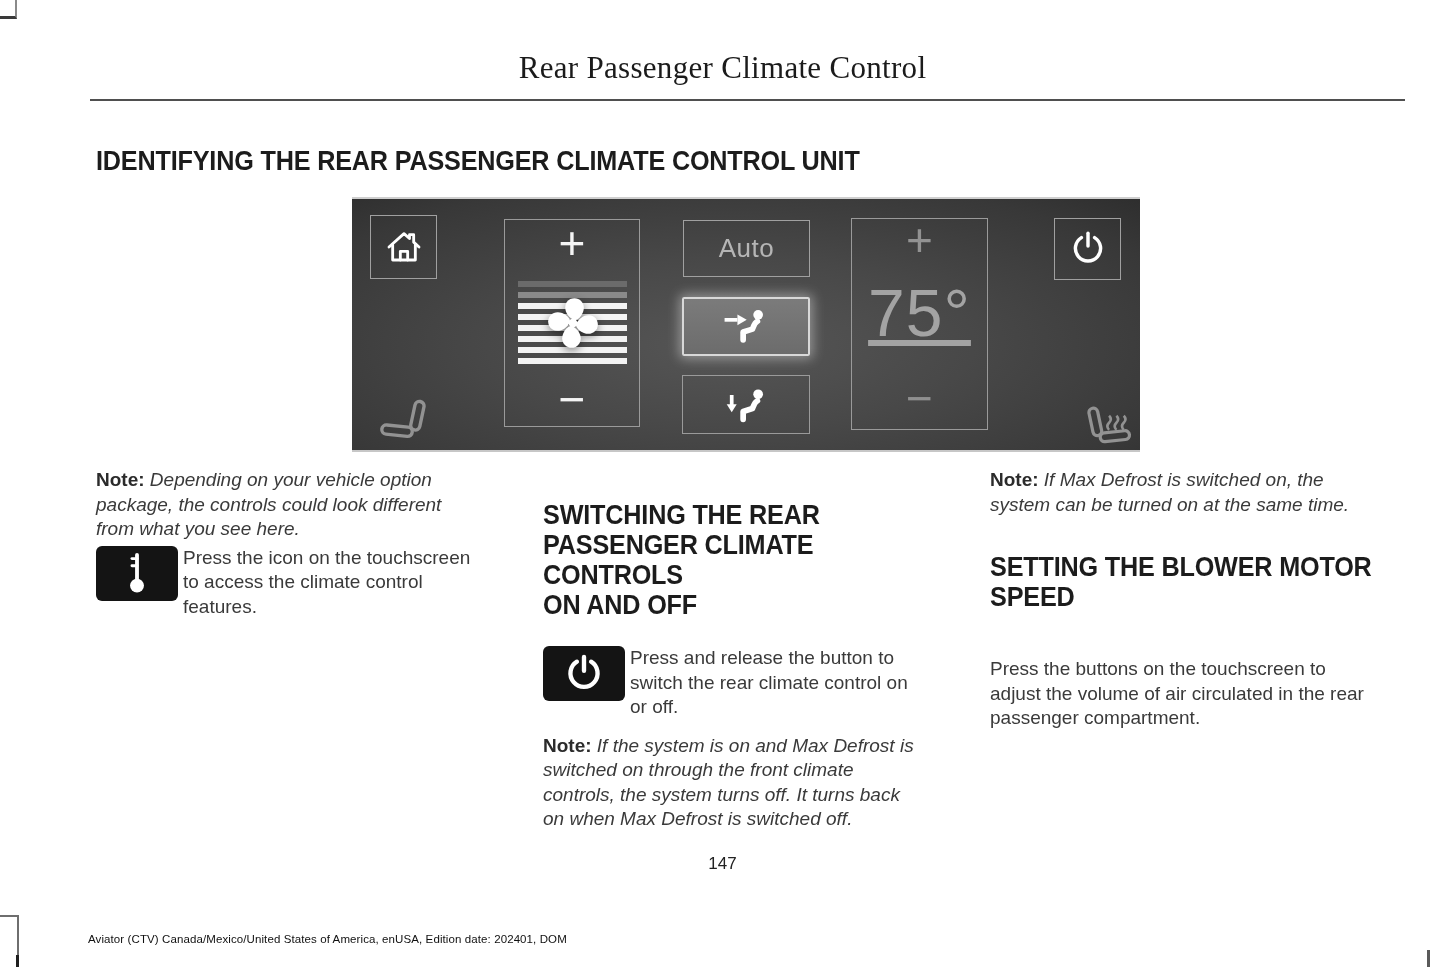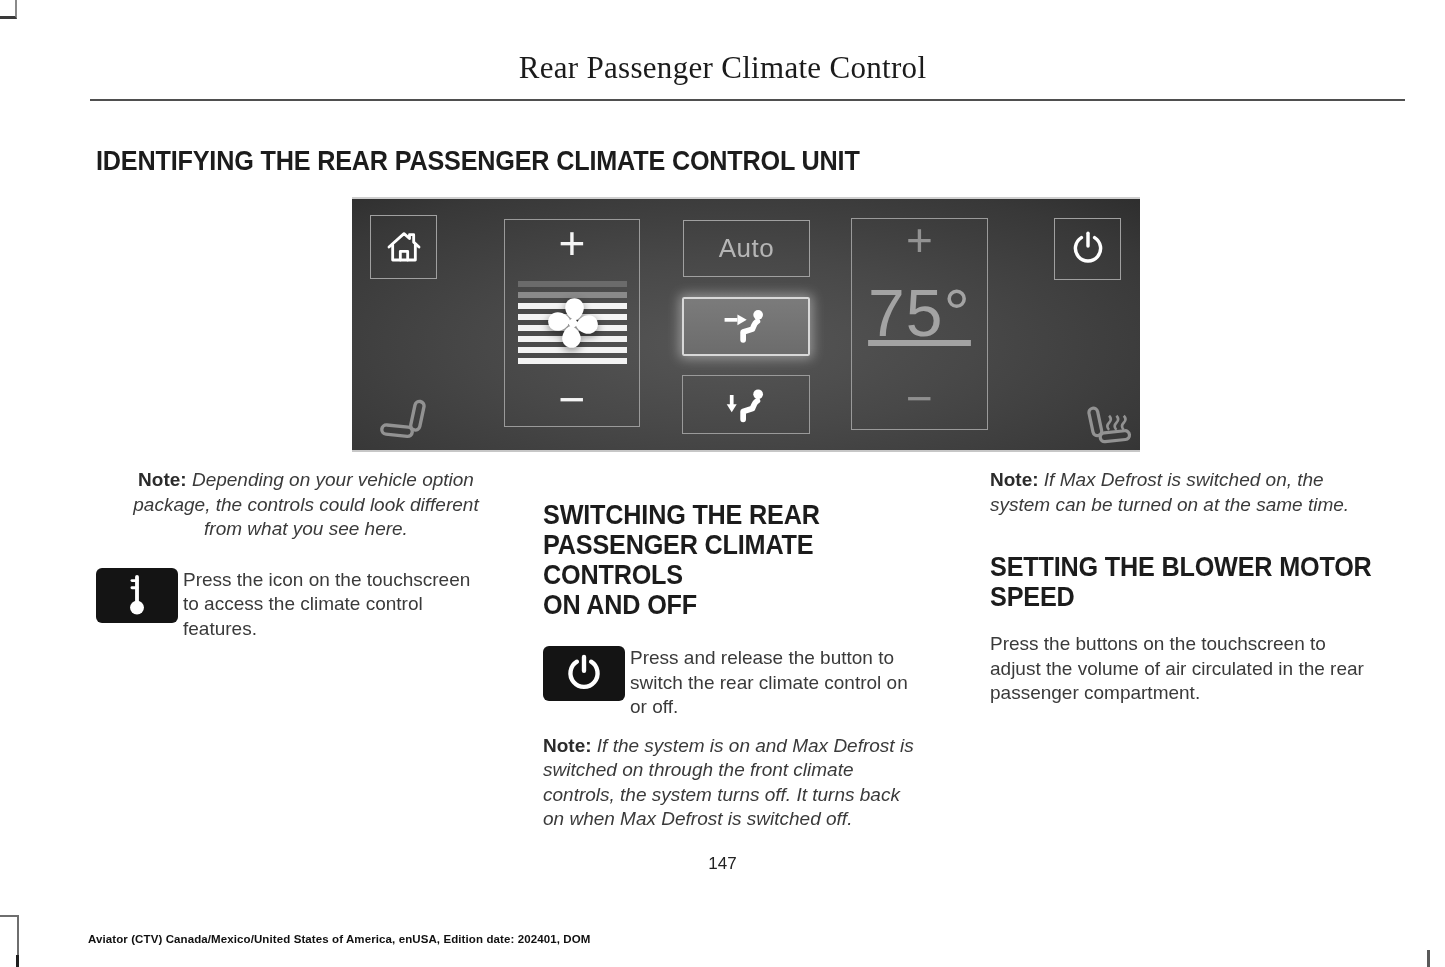--- a/index.html
+++ b/index.html
@@ -25,21 +25,21 @@
       letter-spacing:-.2px;transform:scaleX(.9);transform-origin:left center;margin:0;}
   .body-text{font-size:19px;line-height:24.5px;color:#3a3a3a;margin:0;}
   .note-label{font-weight:700;color:#2b2b2b;font-style:normal;}
   .note-text{font-style:italic;}
 
   .icon-row{display:flex;align-items:flex-start;gap:5px;}
   .icon-block{flex:0 0 auto;width:82px;height:55px;background:#141414;border-radius:6px;
               display:flex;align-items:center;justify-content:center;}
 
   .page-number{top:854px;left:0;width:1445px;text-align:center;font-size:17px;color:#222;}
-  .doc-footer{left:88px;top:933px;font-size:11.5px;font-weight:700;color:#101010;letter-spacing:.1px;}
+  .doc-footer{left:88px;top:933px;font-size:11.5px;font-weight:400;color:#101010;letter-spacing:.1px;}
 
   
   .panel{left:352px;top:197px;width:788px;height:255px;
          background:radial-gradient(ellipse at 48% 58%, #565656 0%, #484848 42%, #383838 82%, #2e2e2e 100%);
          border-top:2px solid #cfcfcf;border-bottom:2px solid #c7c7c7;box-sizing:border-box;}
   .p-btn{position:absolute;border:1px solid #a0a0a0;box-sizing:border-box;
          display:flex;align-items:center;justify-content:center;}
   .home-btn{left:18px;top:16px;width:67px;height:64px;}
   .power-btn{left:702px;top:19px;width:67px;height:62px;}
   .fan-col{left:152px;top:20px;width:136px;height:208px;border:1px solid #9a9a9a;position:absolute;box-sizing:border-box;}
@@ -165,21 +165,21 @@
       </g>
       <g fill="none" stroke="#929292" stroke-width="1.8">
         <path d="M15 8 q2.4 2.4 0 4.8 q-2.4 2.4 0 4.8"></path>
         <path d="M20 8 q2.4 2.4 0 4.8 q-2.4 2.4 0 4.8"></path>
         <path d="M25 8 q2.4 2.4 0 4.8 q-2.4 2.4 0 4.8"></path>
       </g>
     </svg>
   </figure>
 
   <div class="abs" style="left:96px;top:468px;width:420px;">
-    <p class="body-text" style="margin-bottom:26px;text-align:center;">
+    <p class="body-text" style="margin-bottom:4px;">
       <span class="note-label">Note:</span>
       <i class="note-text pre">Depending on your vehicle option
 package, the controls could look different
 from what you see here.</i>
     </p>
     <div class="icon-row">
       <div class="icon-block">
         <svg width="30" height="48" viewBox="0 0 24 40">
           <g stroke="#ffffff" stroke-linecap="round" fill="none">
             <path d="M12 5 V25" stroke-width="3.2"></path>
@@ -222,21 +222,21 @@
   </div>
 
   <div class="abs" style="left:990px;top:468px;width:440px;">
     <p class="body-text">
       <span class="note-label">Note:</span>
       <i class="note-text pre">If Max Defrost is switched on, the
 system can be turned on at the same time.</i>
     </p>
     <h2 class="h2 pre" style="margin-top:35px;">SETTING THE BLOWER MOTOR
 SPEED</h2>
-    <p class="body-text pre" style="margin-top:20px;">Press the buttons on the touchscreen to
+    <p class="body-text pre" style="margin-top:45px;">Press the buttons on the touchscreen to
 adjust the volume of air circulated in the rear
 passenger compartment.</p>
   </div>
 
   <div class="abs page-number">147</div>
   <div class="abs doc-footer">Aviator (CTV) Canada/Mexico/United States of America, enUSA, Edition date: 202401, DOM</div>
 
 </div>
 
 </body></html>

